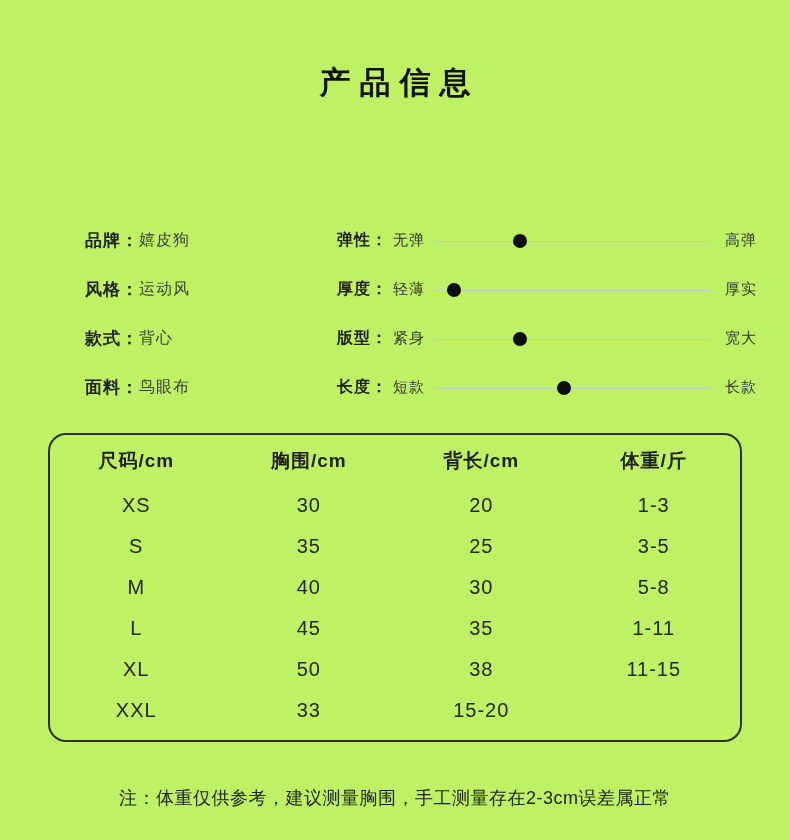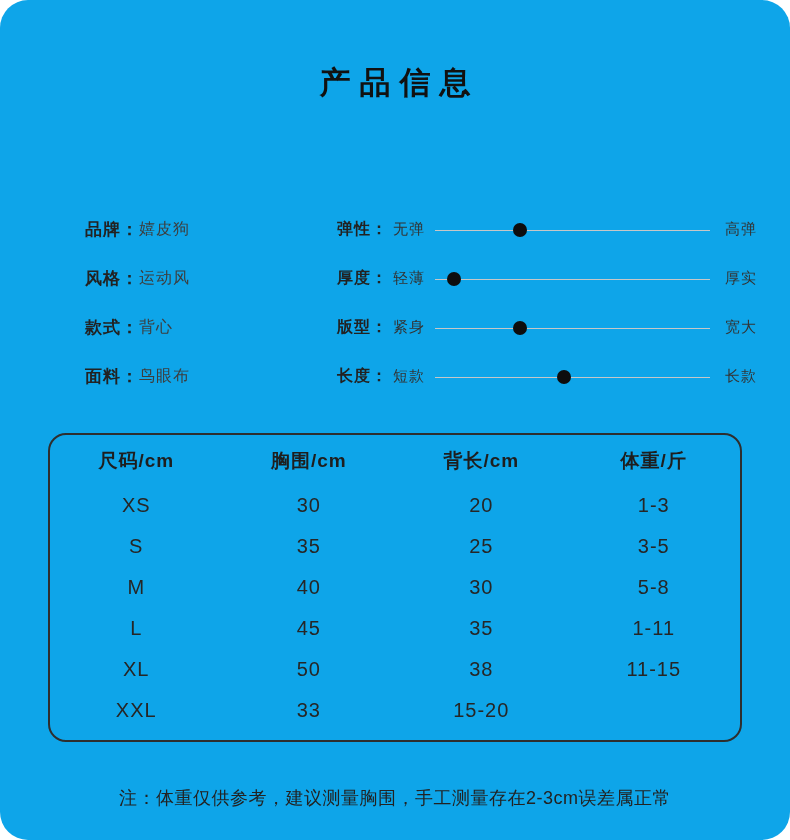--- a/index.html
+++ b/index.html
@@ -1,28 +1,28 @@
 <!DOCTYPE html>
 <html><head>
 <meta charset="utf-8">
 <style>
   * { margin:0; padding:0; box-sizing:border-box; }
   html,body { width:790px; height:840px; background:#ffffff; overflow:hidden;
     font-family:"Liberation Sans","DejaVu Sans",sans-serif; color:#2b2b2b; }
-  .page { position:relative; width:790px; height:840px; background:#0ea5e9;border-radius:28px; }
+  .page { position:relative; width:790px; height:840px; background:#bef264; }
 
   
   .header { position:absolute; top:62px; left:0; width:100%; text-align:center; }
   .title { font-size:31px; font-weight:700; letter-spacing:9px; color:#111;
     text-indent:9px; }
   .subtitle { margin-top:9px; font-size:14px; letter-spacing:6px; color:#4a4a4a;
     text-indent:6px; }
 
   
-  .info { position:absolute; top:205px; left:0; width:100%; }
+  .info { position:absolute; top:216px; left:0; width:100%; }
   .info-cols { display:flex; }
   .attr-col { width:305px; padding-left:85px; }
   .slider-col { flex:1; padding-right:33px;margin-left:32px; }
   .attr-row, .slider-row { height:49px; display:flex; align-items:center; }
   .attr-label { font-size:17px; font-weight:700; color:#222; letter-spacing:1px; }
   .attr-value { font-size:16px; color:#3d3d3d; margin-left:0; letter-spacing:1px; }
   .slider-label { font-size:16px; font-weight:700; color:#222; width:56px;
     flex:none; letter-spacing:1px; }
   .slider-end { font-size:15px; color:#333; flex:none; letter-spacing:1px; }
   .slider-end.left { margin-right:10px; }

